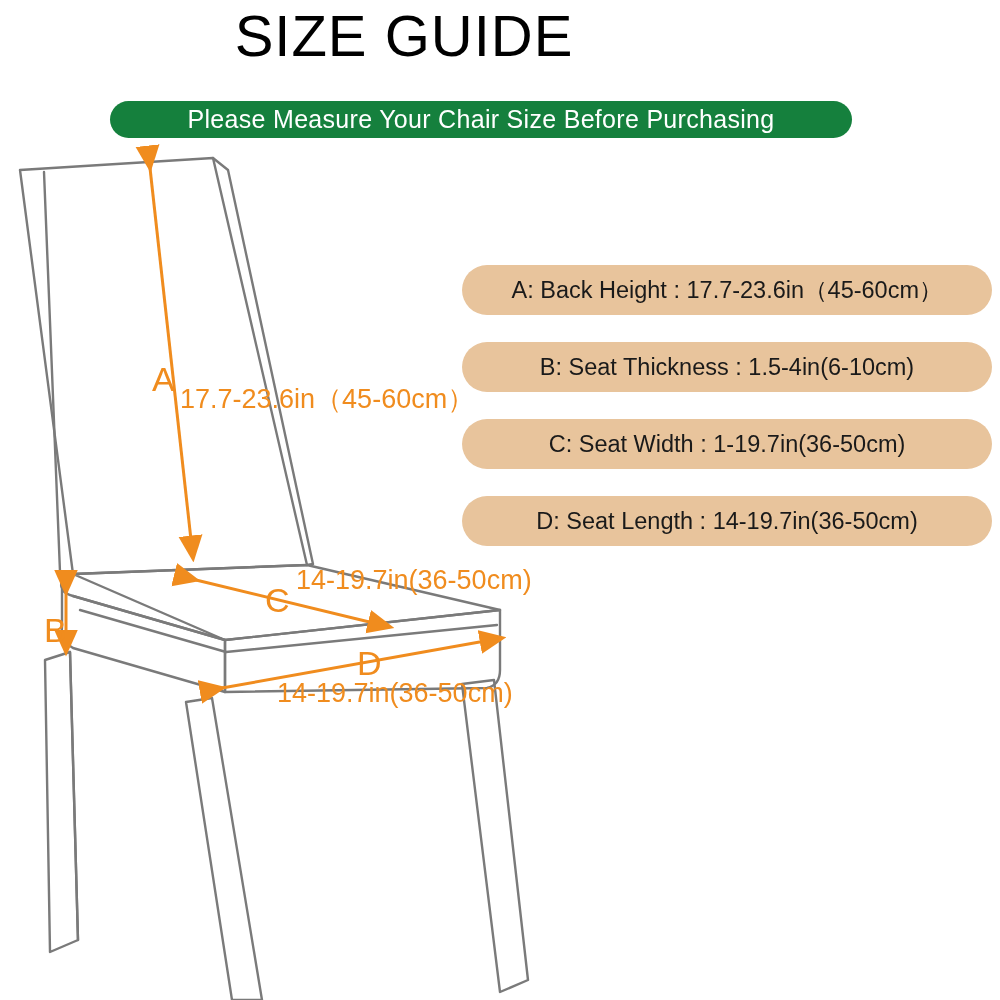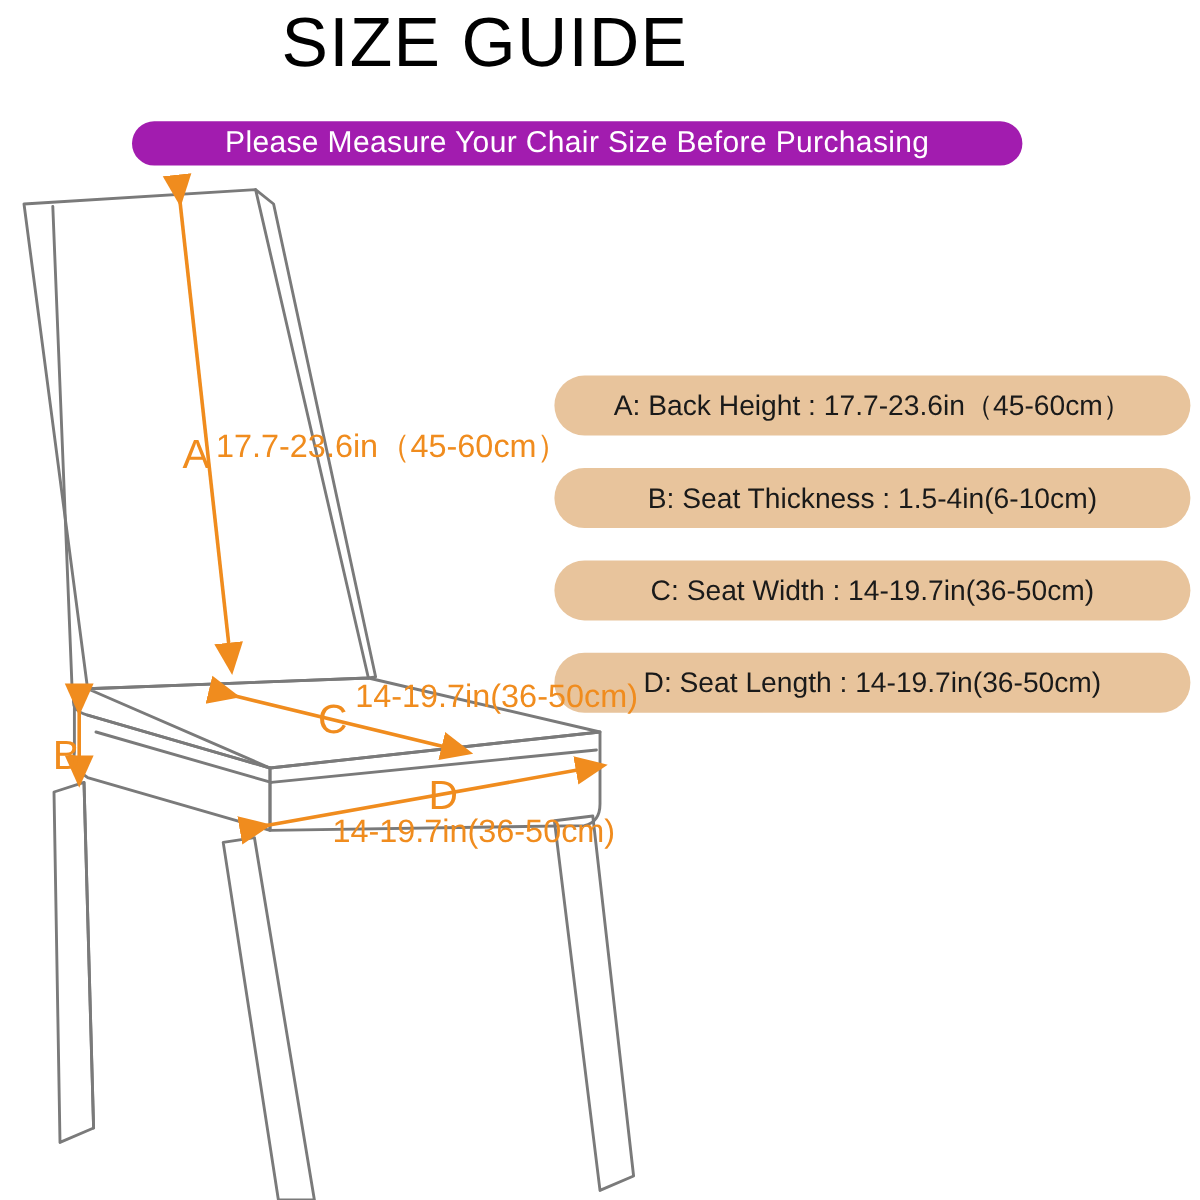--- a/index.html
+++ b/index.html
@@ -28,21 +28,21 @@
     font-family: "Liberation Sans", sans-serif;
   }
 
   #subtitle-pill {
     position: absolute;
     top: 101px;
     left: 110px;
     width: 742px;
     height: 37px;
     border-radius: 19px;
-    background: #a21caf;
+    background: #15803d;
     display: flex;
     align-items: center;
     justify-content: center;
   }
   #subtitle-pill .subtitle-text {
     color: #ffffff;
     font-size: 25px;
     letter-spacing: 0.3px;
     white-space: nowrap;
   }
@@ -53,21 +53,20 @@
     width: 530px;
   }
   .legend-item {
     height: 50px;
     border-radius: 25px;
     background: #e8c49c;
     display: flex;
     align-items: center;
     justify-content: center;
     margin-bottom: 27px;
-    margin-top: 48px;
   }
   .legend-item .legend-text {
     font-size: 23.5px;
     color: #1a1a1a;
     white-space: nowrap;
   }
   #legend-a { position: absolute; top: 265px; left: 0; width: 530px; }
   #legend-b { position: absolute; top: 342px; left: 0; width: 530px; }
   #legend-c { position: absolute; top: 419px; left: 0; width: 530px; }
   #legend-d { position: absolute; top: 496px; left: 0; width: 530px; }
@@ -103,21 +102,21 @@
 </div>
 
 <div class="legend">
   <div class="legend-item" id="legend-a">
     <span class="legend-text">A: Back Height : 17.7-23.6in（45-60cm）</span>
   </div>
   <div class="legend-item" id="legend-b">
     <span class="legend-text">B: Seat Thickness : 1.5-4in(6-10cm)</span>
   </div>
   <div class="legend-item" id="legend-c">
-    <span class="legend-text">C: Seat Width : 14-19.7in(36-50cm)</span>
+    <span class="legend-text">C: Seat Width : 1-19.7in(36-50cm)</span>
   </div>
   <div class="legend-item" id="legend-d">
     <span class="legend-text">D: Seat Length : 14-19.7in(36-50cm)</span>
   </div>
 </div>
 
 <div id="diagram">
   <svg width="1000" height="860" viewBox="0 0 1000 860">
     <defs>
       <marker id="arrowhead" markerWidth="9" markerHeight="9" refX="7.5" refY="4.5" orient="auto">
@@ -156,21 +155,21 @@
 
       <line x1="196" y1="440" x2="390" y2="487" marker-start="url(#arrowhead)" marker-end="url(#arrowhead)"></line>
 
       <line x1="222" y1="548" x2="502" y2="498" marker-start="url(#arrowhead)" marker-end="url(#arrowhead)"></line>
 
       <line x1="66" y1="452" x2="66" y2="512" marker-start="url(#arrowhead)" marker-end="url(#arrowhead)"></line>
     </g>
   </svg>
 
   <span class="dim-letter" style="top:220px; left:152px;">A</span>
-  <span class="dim-label" style="top:214px; left:180px;">17.7-23.6in（45-60cm）</span>
+  <span class="dim-label" style="top:241px; left:180px;">17.7-23.6in（45-60cm）</span>
 
   <span class="dim-letter" style="top:471px; left:44px;">B</span>
 
   <span class="dim-letter" style="top:441px; left:265px;">C</span>
   <span class="dim-label" style="top:425px; left:296px;">14-19.7in(36-50cm)</span>
 
   <span class="dim-letter" style="top:504px; left:357px;">D</span>
   <span class="dim-label" style="top:538px; left:277px;">14-19.7in(36-50cm)</span>
 </div>
 

